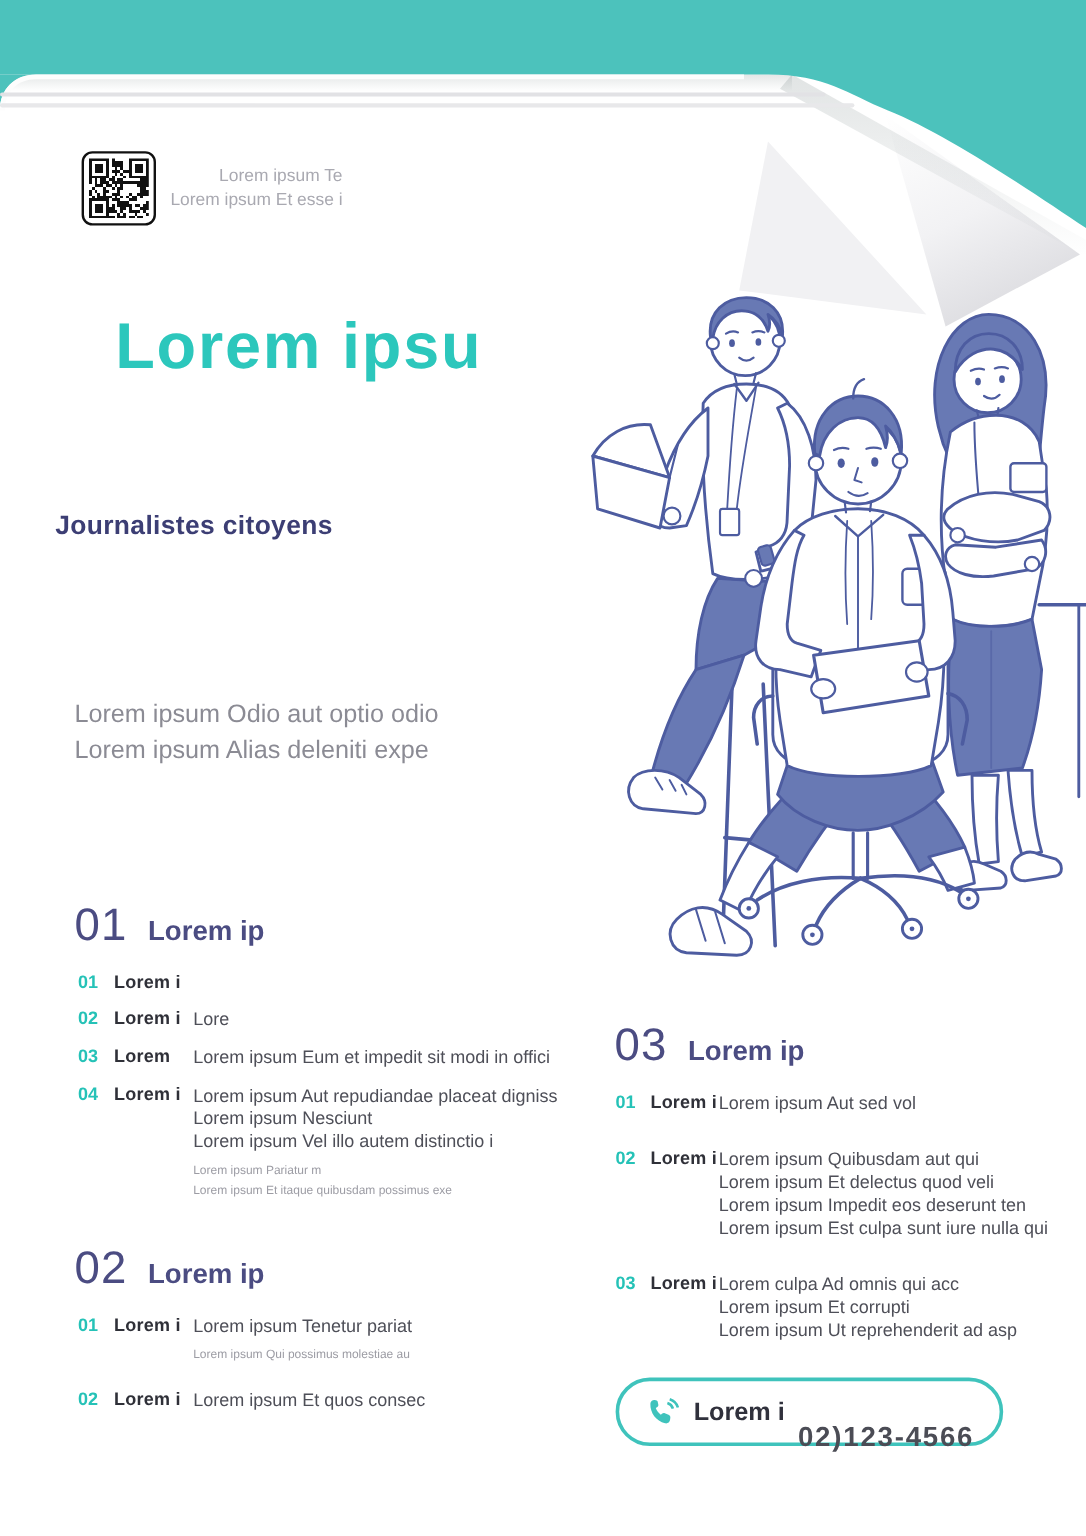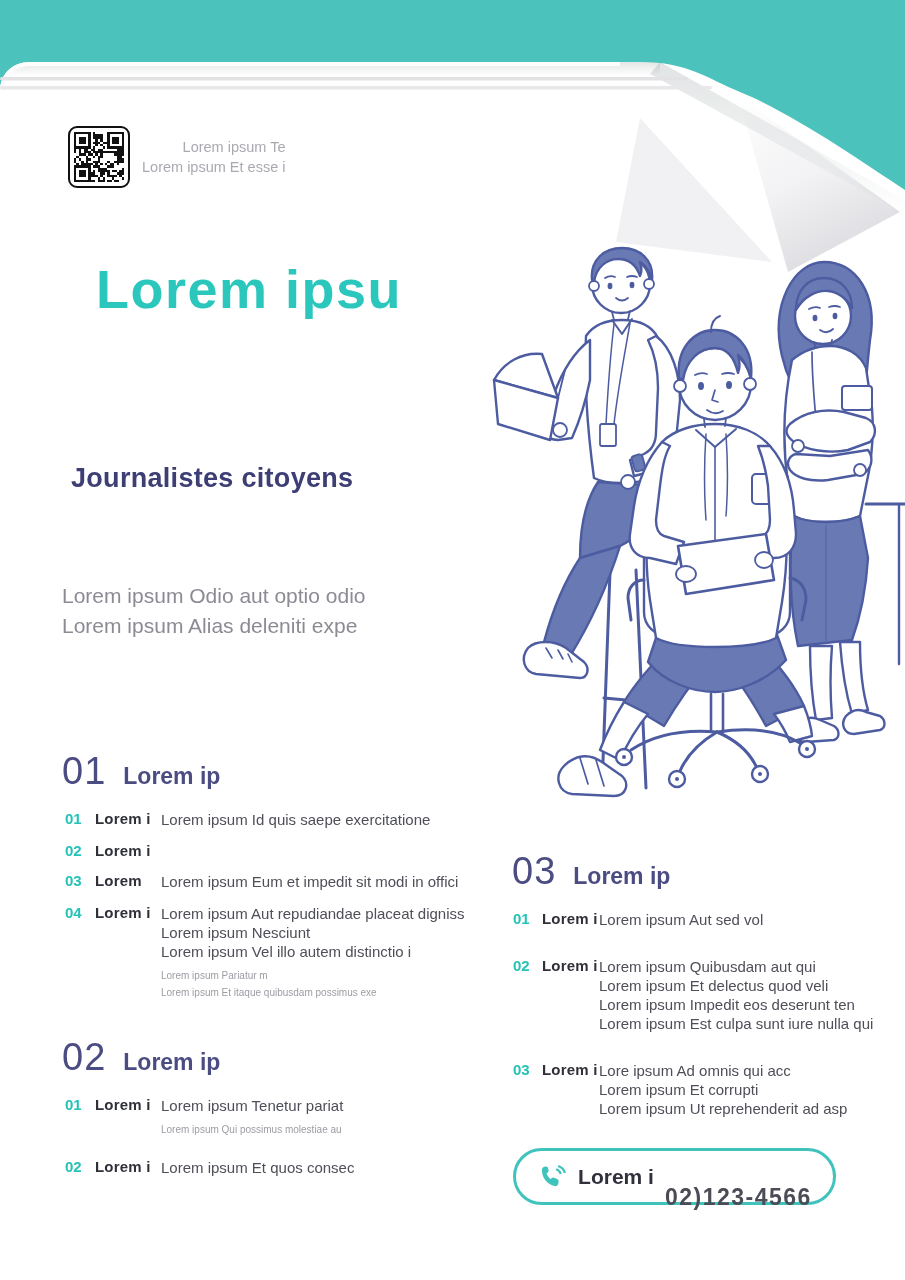--- a/index.html
+++ b/index.html
@@ -18,21 +18,21 @@
   #topband{left:0;top:0;width:905px;height:320px;pointer-events:none;}
 
   
   #qrwrap{left:68px;top:126px;display:flex;align-items:center;text-align:right;}
   #qrbox{width:62px;height:62px;border:2.5px solid #111;border-radius:9px;padding:4px;background:#fff;}
   #qrbox svg{width:100%;height:100%;display:block;}
   #qrcaption{margin-left:12px;color:var(--caption);font-size:14.5px;line-height:20px;}
 
   
   #title{left:60px;top:258px;color:var(--teal-bright);font-size:54px;font-weight:bold;letter-spacing:1.5px;margin-left:36px;}
-  #subtitle{left:71px;top:426px;color:var(--purple);font-size:27px;font-weight:bold;line-height:24px;letter-spacing:0.3px;margin-top:40px;}
+  #subtitle{left:46px;top:426px;color:var(--purple);font-size:22px;font-weight:bold;line-height:24px;letter-spacing:0.3px;}
   #intro{left:62px;top:581px;color:var(--intro);font-size:21px;line-height:30px;}
 
   
   .sec-head{display:flex;align-items:baseline;gap:17px;}
   .sec-num{color:var(--section);font-size:38px;font-weight:500;letter-spacing:1px;}
   .sec-title{color:var(--section);font-size:23px;font-weight:600;}
   .items{display:flex;flex-direction:column;}
   .item{display:grid;grid-template-columns:30px 66px 1fr;align-items:start;margin-bottom:13px;}
   .item .no{color:var(--numteal);font-weight:bold;font-size:15px;}
   .item .lbl{color:var(--ink);font-weight:bold;font-size:15px;letter-spacing:0.2px;}
@@ -387,27 +387,27 @@
 
 <div id="sec1" class="abs">
   <div class="sec-head">
     <span class="sec-num">01</span>
     <span class="sec-title">Lorem ip</span>
   </div>
   <div class="items">
     <div class="item">
       <span class="no">01</span>
       <span class="lbl">Lorem i</span>
-      <div class="txt">
-          <div>Lorem ipsum Id quis saepe exercitatione</div>
+    </div>
+    <div class="item">
+      <span class="no">02</span>
+      <span class="lbl">Lorem i</span>
+      <div class="txt">
+          <div>Lore</div>
         </div>
-    </div>
-    <div class="item">
-      <span class="no">02</span>
-      <span class="lbl">Lorem i</span>
     </div>
     <div class="item">
       <span class="no">03</span>
       <span class="lbl">Lorem</span>
       <div class="txt">
           <div>Lorem ipsum Eum et impedit sit modi in offici</div>
         </div>
     </div>
     <div class="item">
       <span class="no">04</span>
@@ -471,21 +471,21 @@
         <div>Lorem ipsum Quibusdam aut qui</div>
         <div>Lorem ipsum Et delectus quod veli</div>
         <div>Lorem ipsum Impedit eos deserunt ten</div>
         <div>Lorem ipsum Est culpa sunt iure nulla qui</div>
       </div>
     </div>
     <div class="item">
       <span class="no">03</span>
       <span class="lbl">Lorem i</span>
       <div class="txt">
-        <div>Lore ipsum Ad omnis qui acc</div>
+        <div>Lorem culpa Ad omnis qui acc</div>
         <div>Lorem ipsum Et corrupti</div>
         <div>Lorem ipsum Ut reprehenderit ad asp</div>
       </div>
     </div>
   </div>
 </div>
 
 <div id="pill" class="abs">
   <svg id="phoneicon" viewBox="0 0 26 26" aria-hidden="true">
     <g transform="rotate(8 13 13)">

